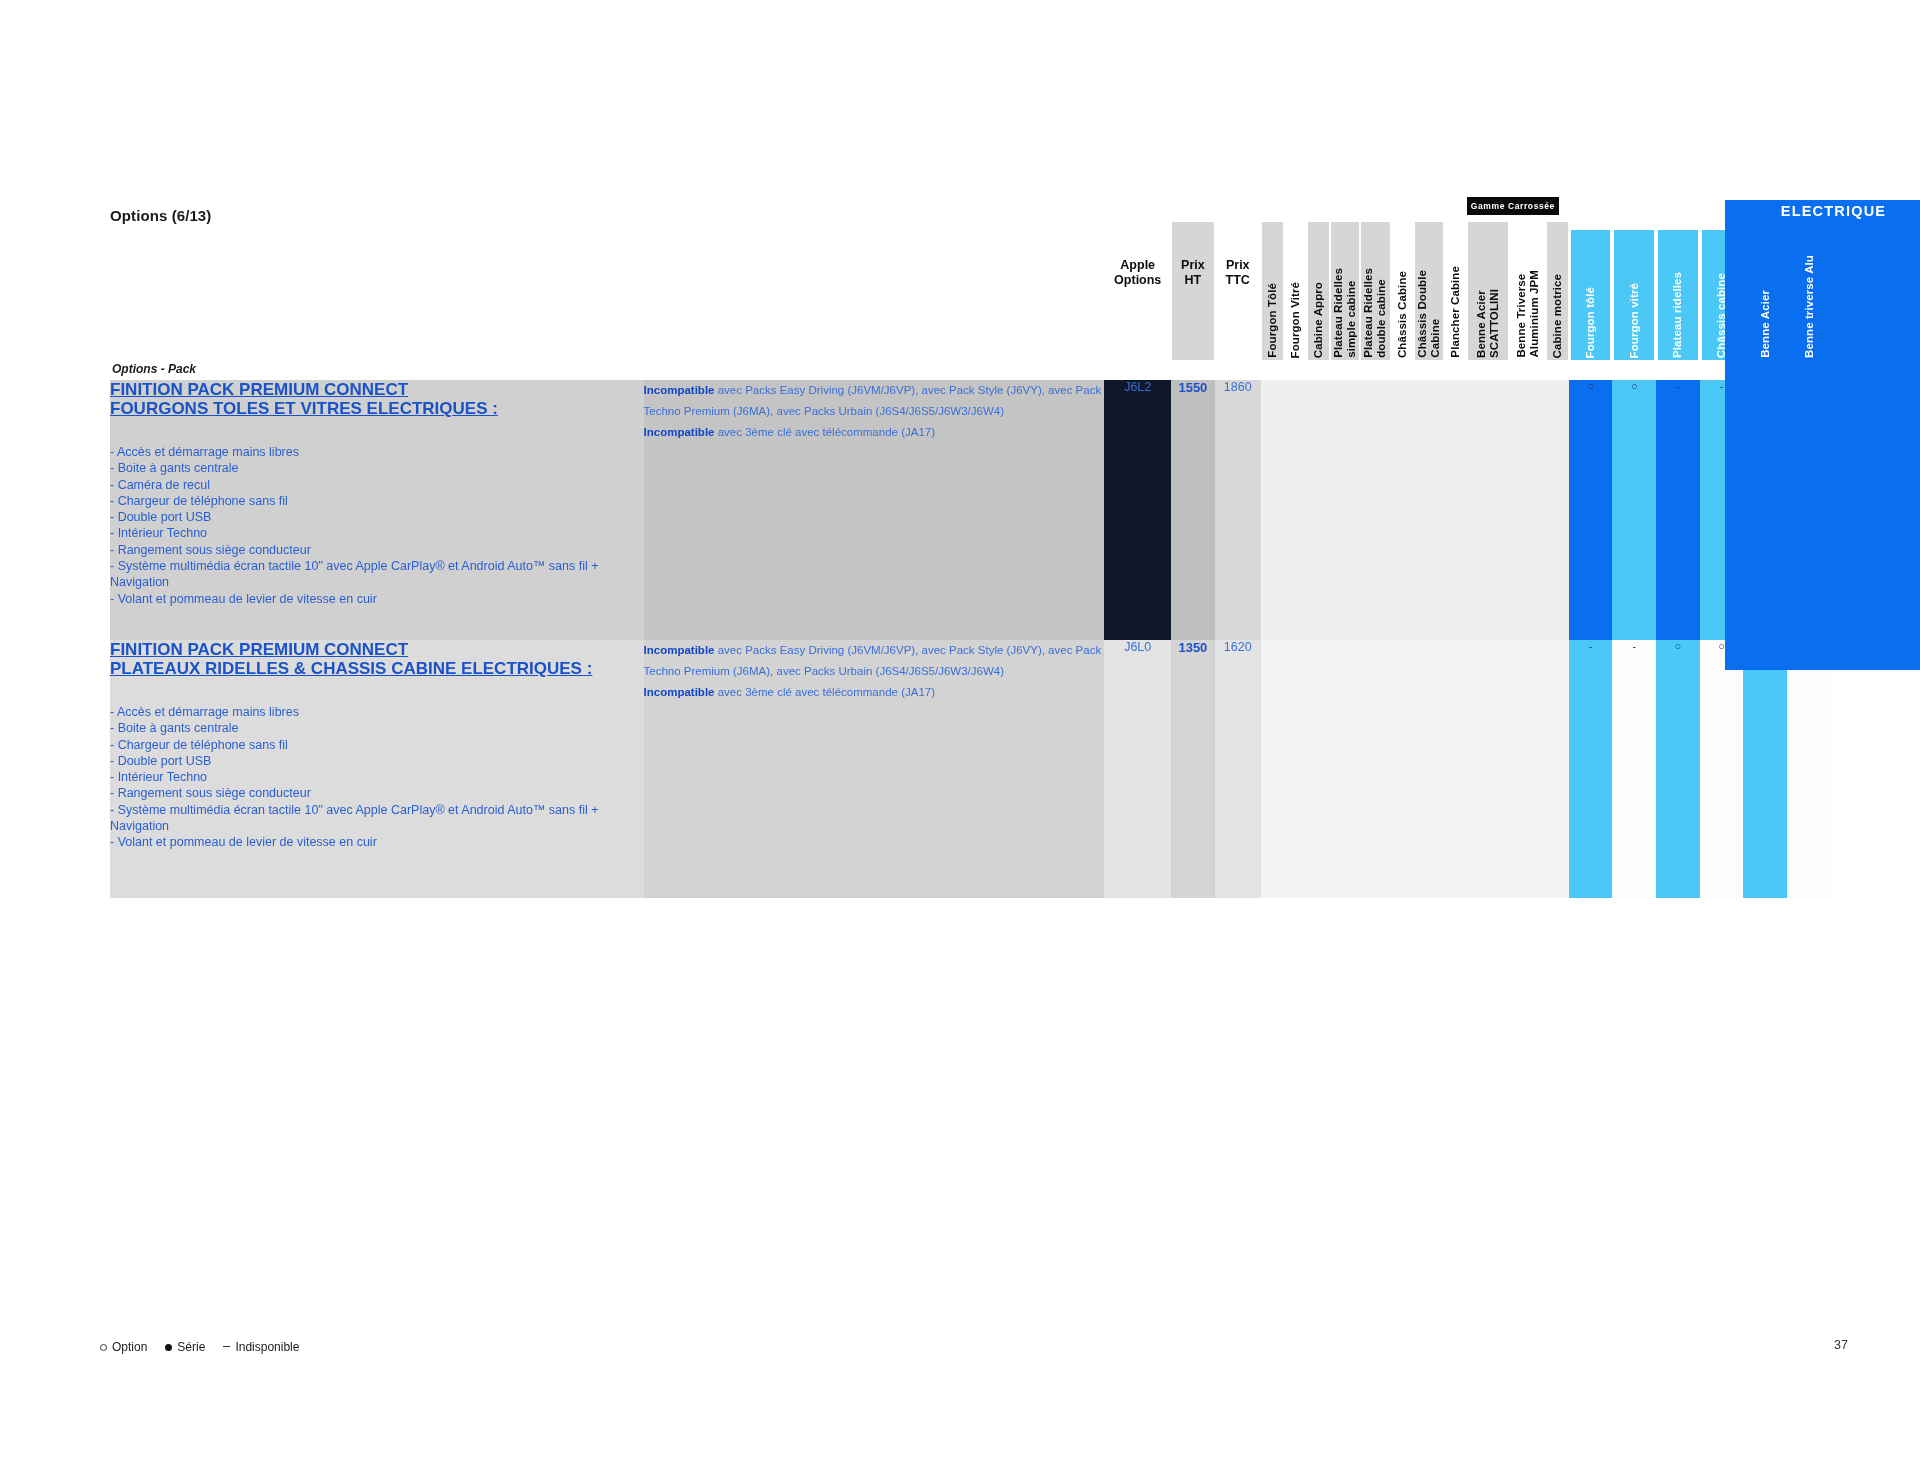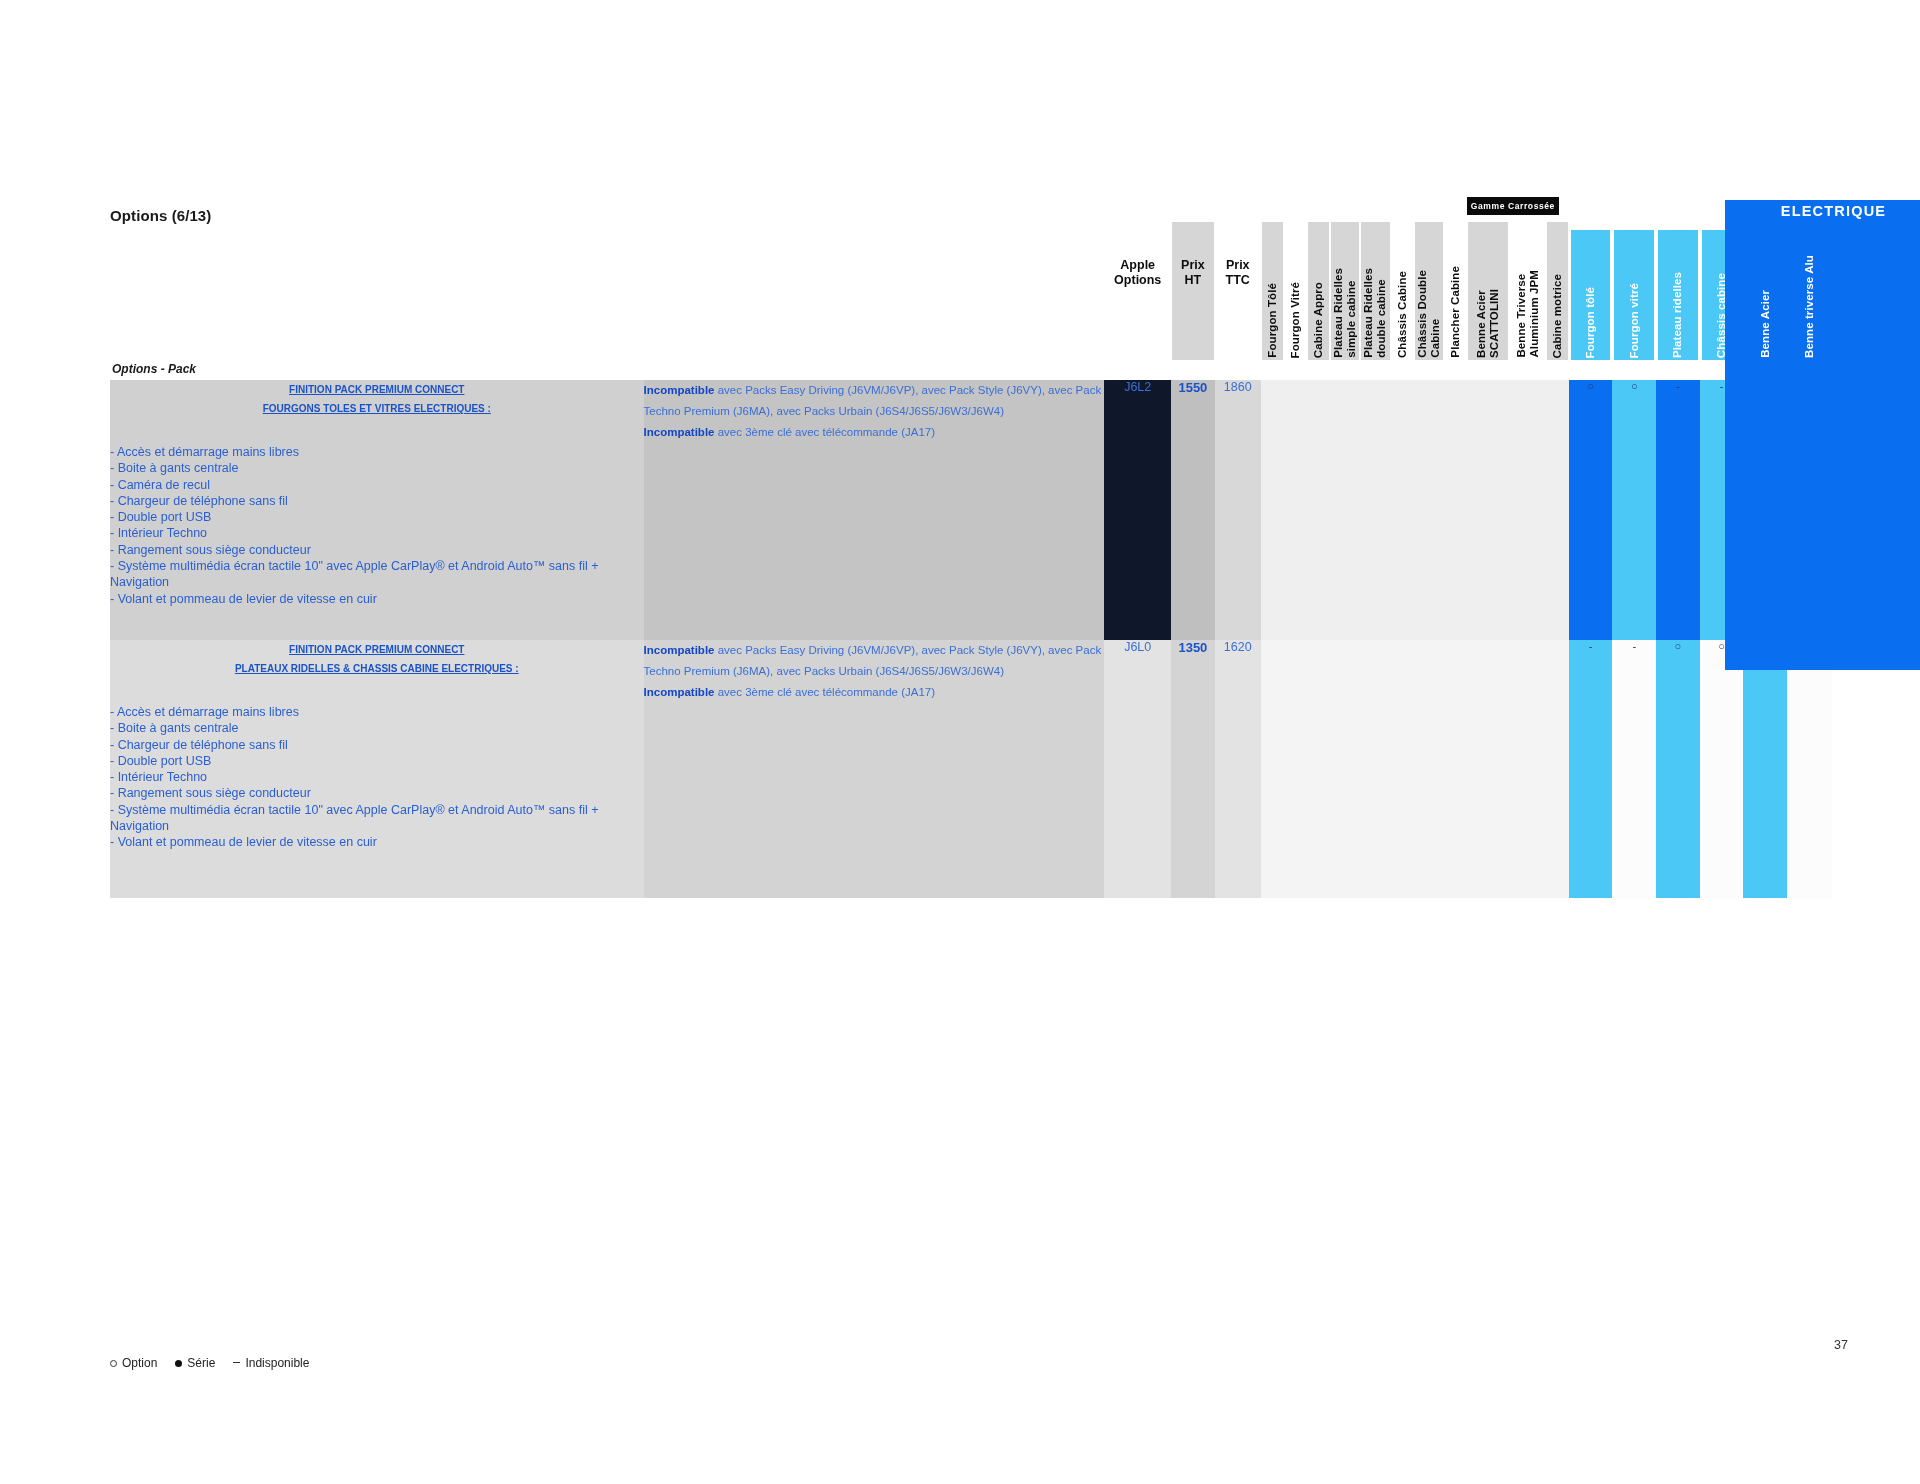--- a/index.html
+++ b/index.html
@@ -180,25 +180,24 @@
   
   .desc-cell {
     background: #d0d0d0;
     padding: 14px 4px 14px 4px;
     vertical-align: top;
   }
   .desc-cell.r2 { background: #dcdcdc; }
   .desc-title {
     color: #1a52c8;
     font-weight: bold;
-    font-size: 10px;
+    font-size: 17px;
     line-height: 19px;
     text-decoration: underline;
     white-space: pre-line;
-    text-align: center;
   }
   .desc-list {
     margin-top: 26px;
     color: #2a5fd0;
     font-size: 12.5px;
     line-height: 16.3px;
   }
   .desc-list div { white-space: normal; }
 
   .incomp-cell {
@@ -251,27 +250,26 @@
   }
   .e-cell.dark { background: #0a6ef0; }
   .e-cell.light { background: #4cc8f7; }
   .e-cell.r2.dark { background: #4cc8f7; }
   .e-cell.r2.light { background: #fcfcfc; }
   .e-cell .mark { display: inline-block; line-height: 1; }
 
   
   .legend {
     position: absolute;
-    left: 110px; top: 1340px;
+    left: 100px; top: 1340px;
     font-size: 12px;
     color: #222;
     display: flex;
     align-items: center;
     gap: 18px;
-    margin-top: 16px;
   }
   .legend .item { display: flex; align-items: center; gap: 5px; }
   .sym-open {
     display: inline-block;
     width: 7px; height: 7px;
     border: 1px solid #333;
     border-radius: 50%;
   }
   .sym-full {
     display: inline-block;

